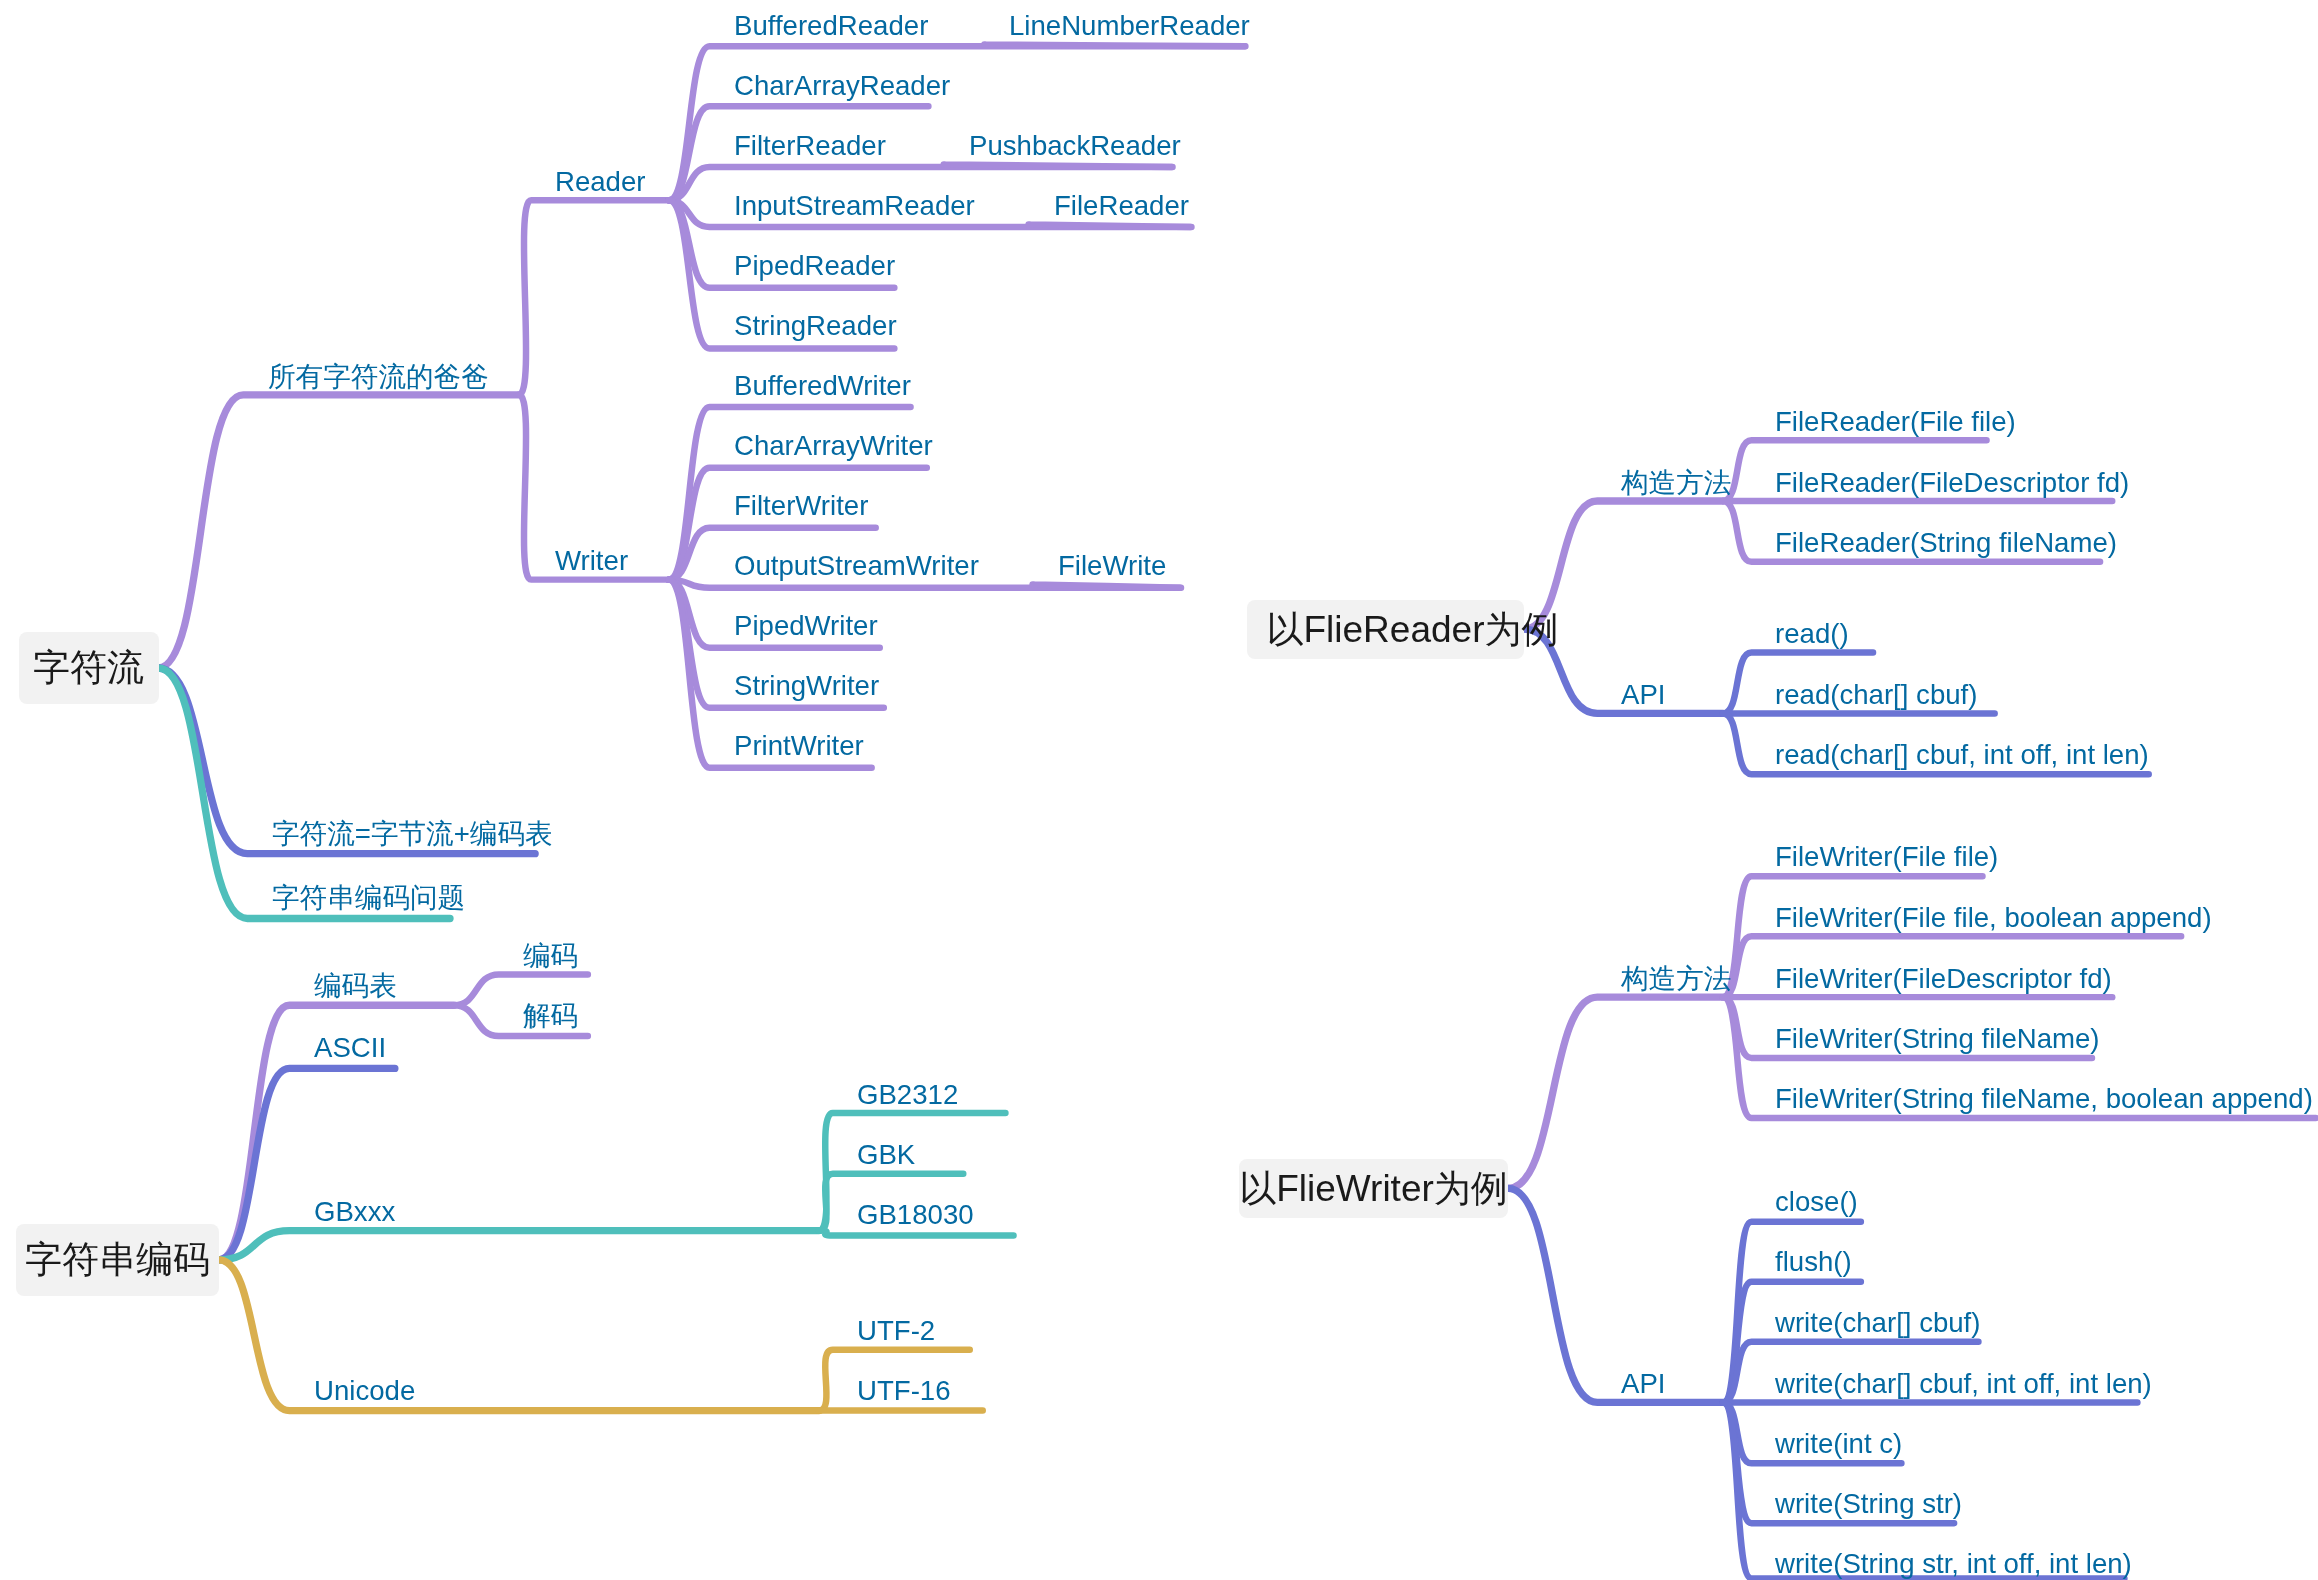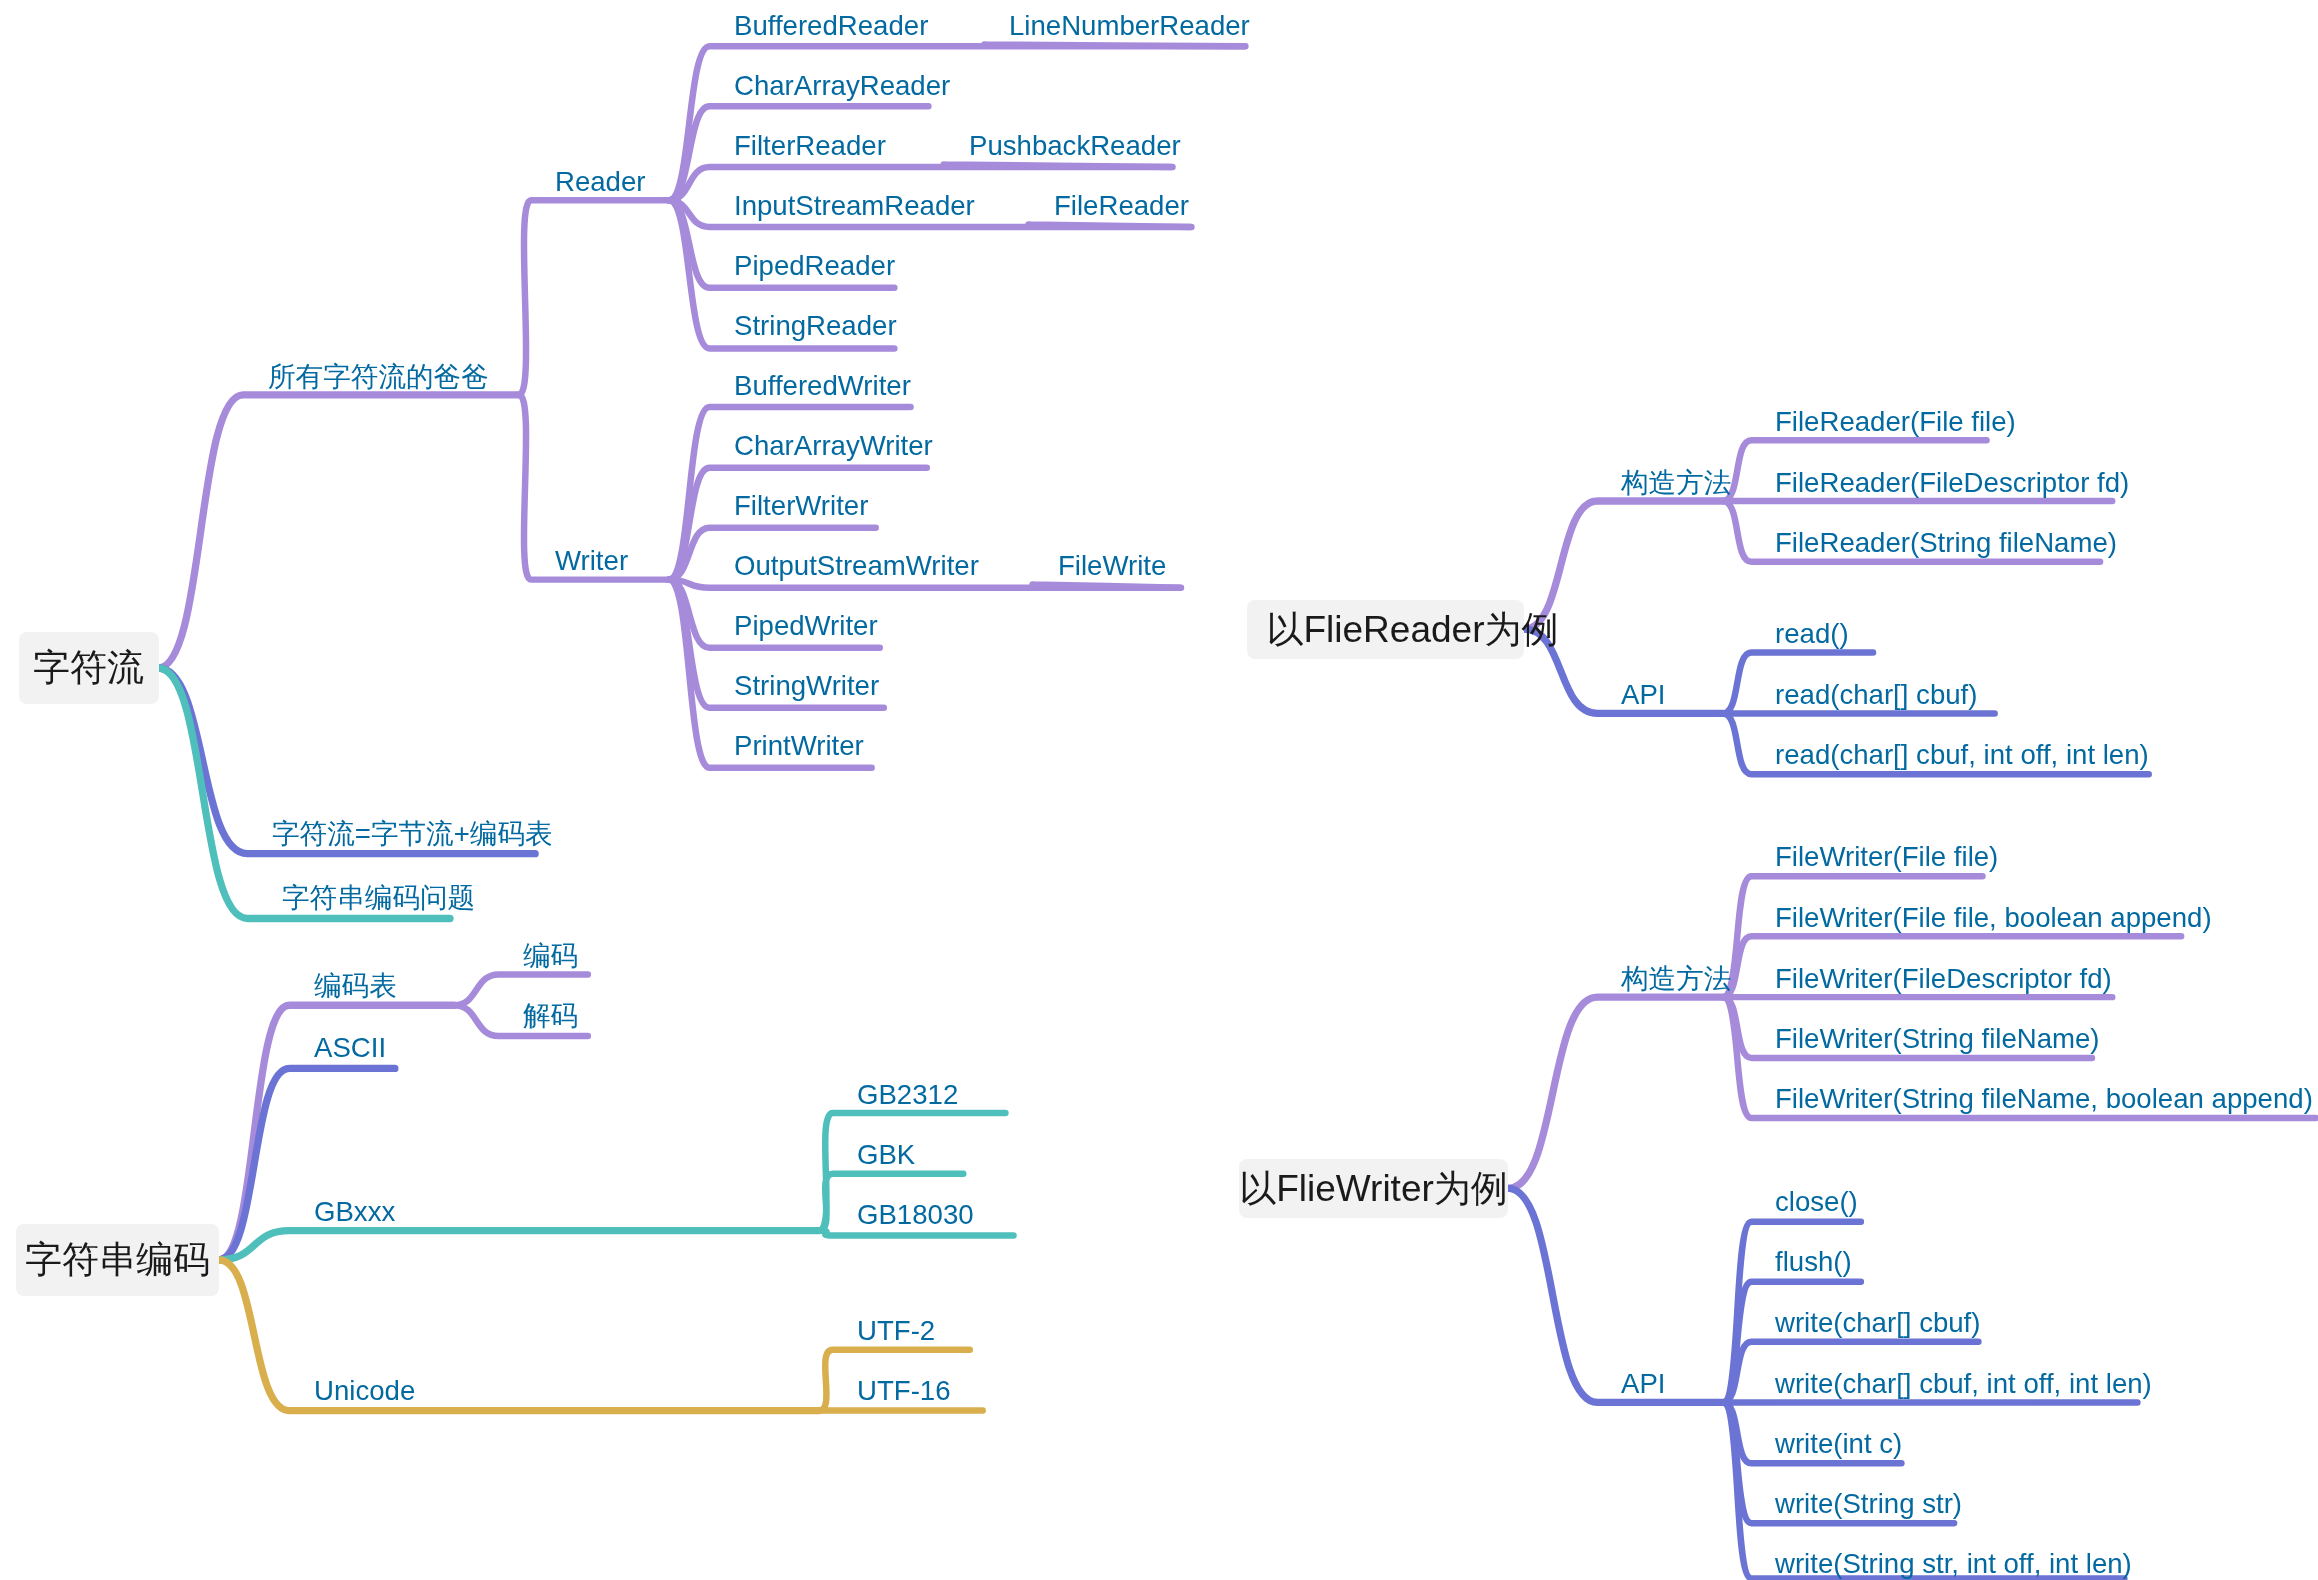--- a/index.html
+++ b/index.html
@@ -104,21 +104,21 @@
       <div class="node node-leaf" style="left: 555px; top: 547px;"><span>Writer</span></div>
       <div class="node node-leaf" style="left: 734px; top: 372px;"><span>BufferedWriter</span></div>
       <div class="node node-leaf" style="left: 734px; top: 432px;"><span>CharArrayWriter</span></div>
       <div class="node node-leaf" style="left: 734px; top: 492px;"><span>FilterWriter</span></div>
       <div class="node node-leaf" style="left: 734px; top: 552px;"><span>OutputStreamWriter</span></div>
       <div class="node node-leaf" style="left: 1058px; top: 552px;"><span>FileWrite</span></div>
       <div class="node node-leaf" style="left: 734px; top: 612px;"><span>PipedWriter</span></div>
       <div class="node node-leaf" style="left: 734px; top: 672px;"><span>StringWriter</span></div>
       <div class="node node-leaf" style="left: 734px; top: 732px;"><span>PrintWriter</span></div>
       <div class="node node-branch" style="left: 272px; top: 820px;"><span>字符流=字节流+编码表</span></div>
-      <div class="node node-branch" style="left: 272px; top: 884px; margin-left: 10px;"><span>字符串编码问题</span></div>
+      <div class="node node-branch" style="left: 272px; top: 884px;"><span>字符串编码问题</span></div>
       <div class="node node-root" style="left: 16px; top: 1224px; width: 164px; height: 49px; display: flex; align-items: center; justify-content: center;">
         <span>字符串编码</span>
       </div>
       <div class="node node-branch" style="left: 314px; top: 972px;"><span>编码表</span></div>
       <div class="node node-leaf" style="left: 523px; top: 942px;"><span>编码</span></div>
       <div class="node node-leaf" style="left: 523px; top: 1002px;"><span>解码</span></div>
       <div class="node node-branch" style="left: 314px; top: 1034px;"><span>ASCII</span></div>
       <div class="node node-branch" style="left: 314px; top: 1198px;"><span>GBxxx</span></div>
       <div class="node node-leaf" style="left: 857px; top: 1081px;"><span>GB2312</span></div>
       <div class="node node-leaf" style="left: 857px; top: 1141px;"><span>GBK</span></div>

